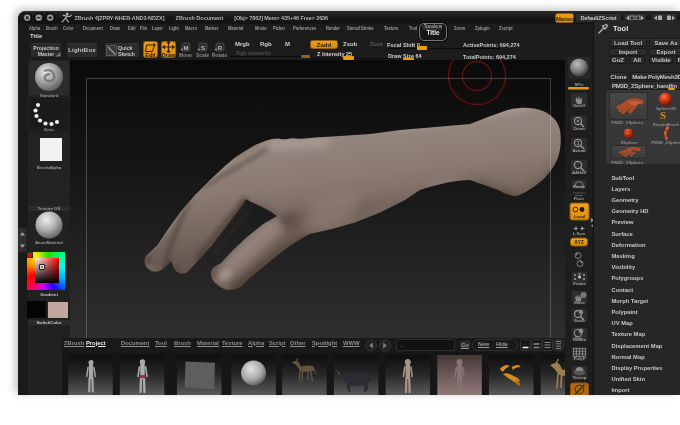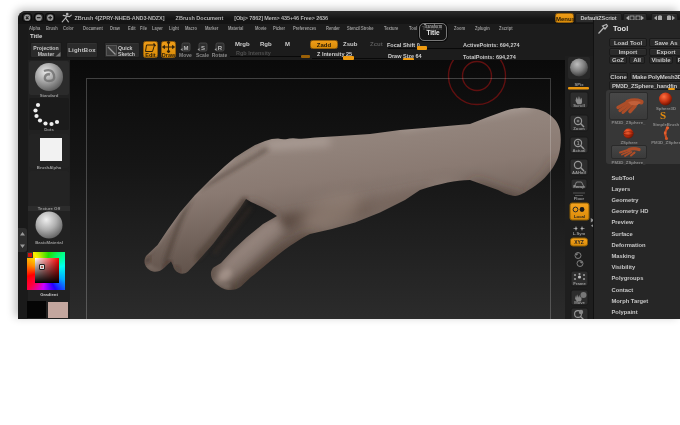--- a/index.html
+++ b/index.html
@@ -1,15 +1,15 @@
 <!DOCTYPE html>
 <html><head><meta charset="utf-8"><style>
 html,body{margin:0;padding:0;width:680px;height:425px;overflow:hidden;background:#fff;font-family:"Liberation Sans",sans-serif;}
 *{box-sizing:border-box;-webkit-font-smoothing:antialiased;}
-#win{position:absolute;left:18px;top:11px;width:662px;height:308px;background:#1c1c1c;border-radius:8px 0 0 0;overflow:hidden;box-shadow:-3px -2px 8px rgba(0,0,0,0.25);transform:translateZ(0);}
+#win{position:absolute;left:18px;top:11px;width:662px;height:384px;background:#1c1c1c;border-radius:8px 0 0 0;overflow:hidden;box-shadow:-3px -2px 8px rgba(0,0,0,0.25);transform:translateZ(0);}
 .abs{position:absolute;}
 .btn{position:absolute;background:#2b2b2b;border:1px solid #1a1a1a;box-shadow:inset 0 0.5px 0 rgba(255,255,255,0.07);border-radius:2px;color:#c6c6c6;font-weight:bold;text-align:center;}
 .obtn{position:absolute;background:linear-gradient(#ee9c18,#d98c08);border:1px solid #96600a;border-radius:2.5px;color:#2a1b06;font-weight:bold;text-align:center;}
 .menu{color:#9b9b9b;font-size:5.2px;font-weight:bold;position:absolute;white-space:nowrap;top:1px;transform:scaleX(0.78);transform-origin:0 50%;}
 .tiny{font-size:5.5px;font-weight:bold;color:#c3c3c3;position:absolute;white-space:nowrap;}
 .lbl{font-size:4.3px;font-weight:bold;color:#9a9a9a;position:absolute;text-align:center;white-space:nowrap;overflow:hidden;}
 </style></head>
 <body>
 <div id="win">
 

